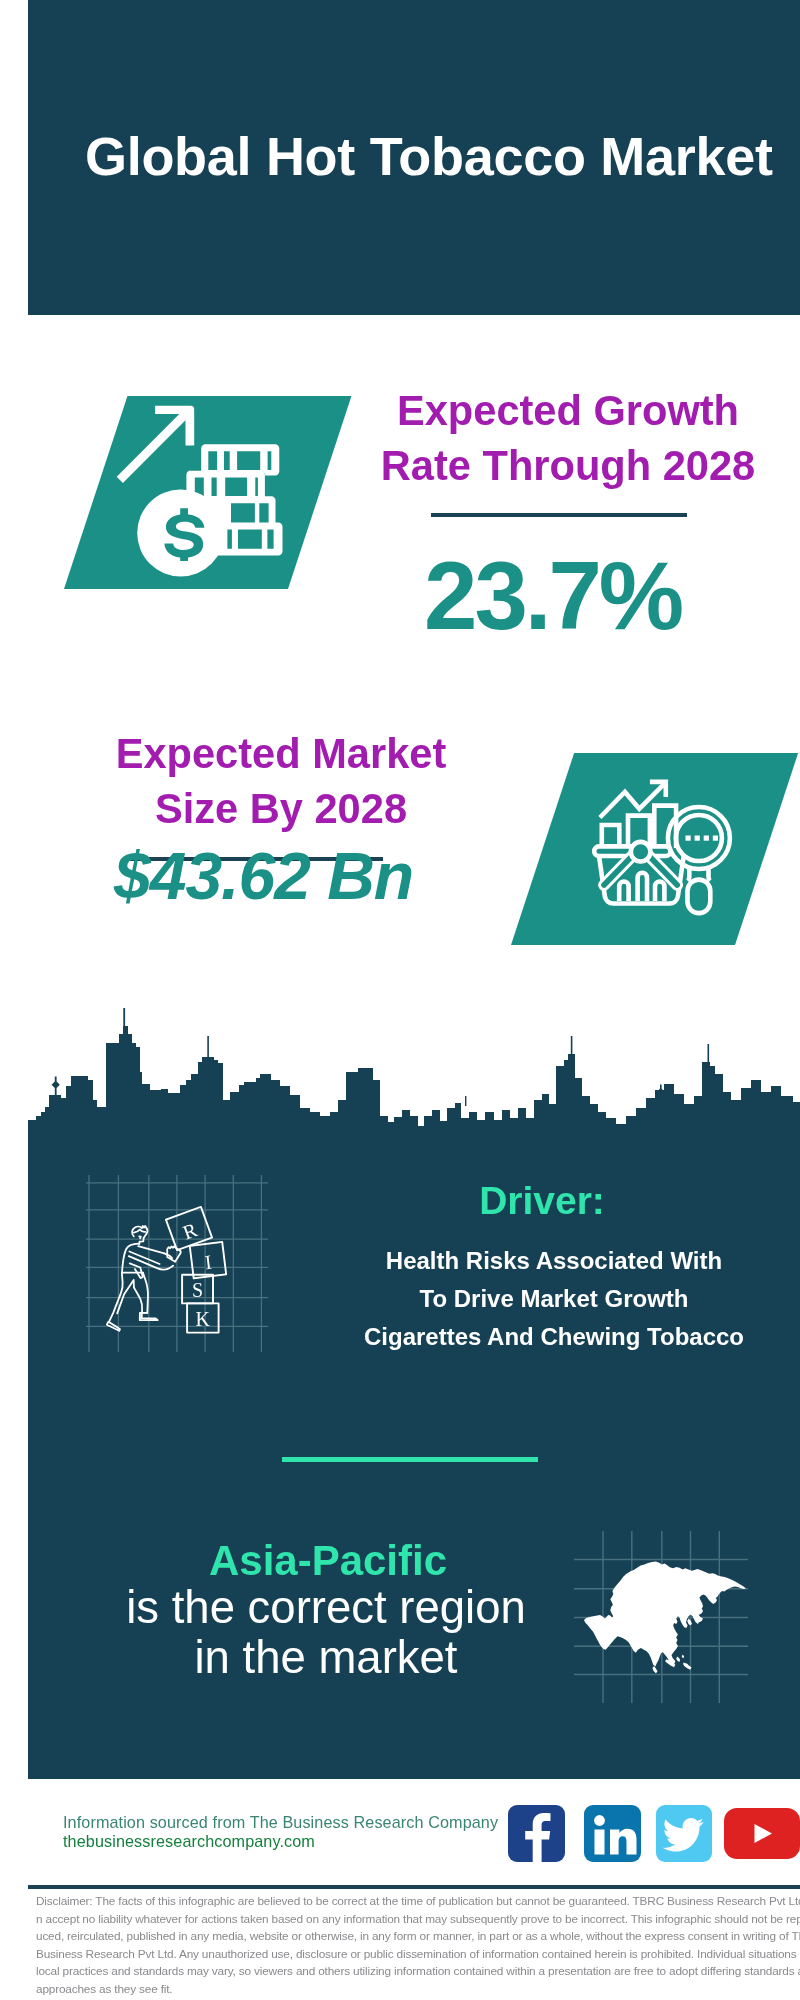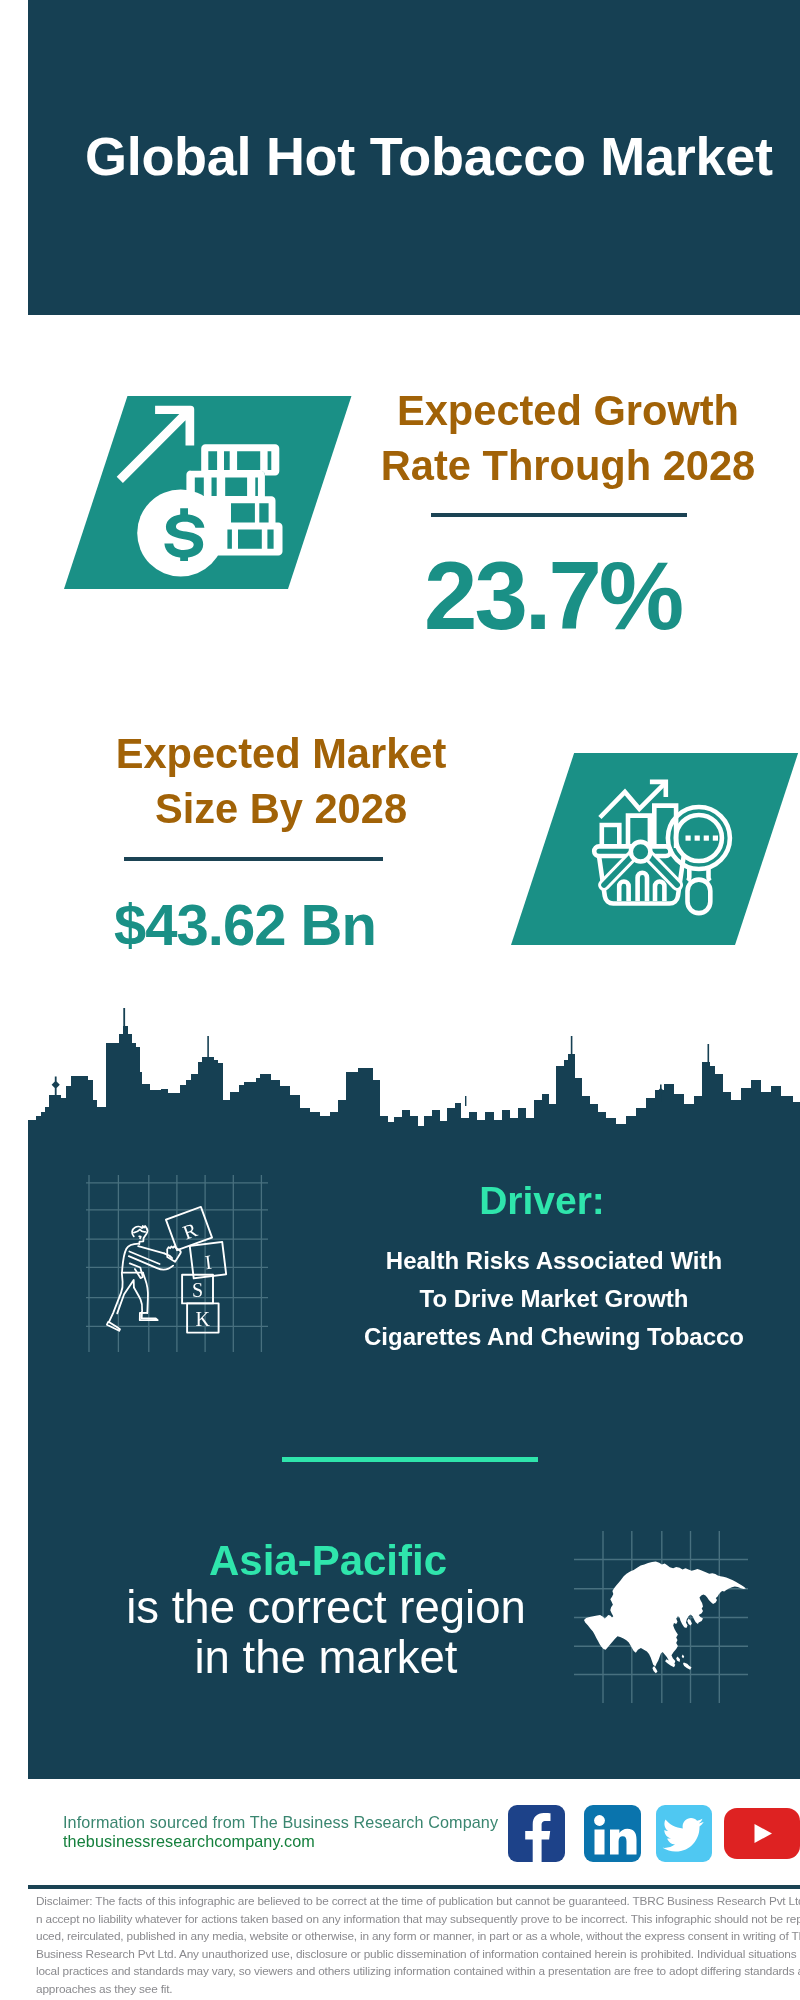--- a/index.html
+++ b/index.html
@@ -5,21 +5,21 @@
   html,body{margin:0;padding:0;}
   body{width:800px;height:2000px;background:#ffffff;font-family:"Liberation Sans",sans-serif;position:relative;overflow:hidden;}
   .page{position:relative;width:800px;height:2000px;background:#fff;overflow:hidden;margin-left:28px;}
 
   
   .header{position:absolute;left:0;top:0;width:800px;height:315px;background:#164053;}
   .header-title{position:absolute;left:57px;top:125px;font-size:54px;font-weight:bold;color:#fff;letter-spacing:-0.3px;white-space:nowrap;}
 
   
   .para{position:absolute;background:#1a9086;transform:skewX(-18.2deg);}
-  .stat-head{position:absolute;color:#a16207;font-size:41.6px;font-weight:bold;line-height:55px;text-align:center;white-space:nowrap;}
+  .stat-head{position:absolute;color:#a21caf;font-size:41.6px;font-weight:bold;line-height:55px;text-align:center;white-space:nowrap;}
   .rule{position:absolute;height:4px;background:#1b4354;}
   .stat-val{position:absolute;color:#1a9086;font-size:95px;font-weight:bold;white-space:nowrap;letter-spacing:-2px;}
 
   
   .darkband{position:absolute;left:0;top:1134px;width:800px;height:645px;background:#164053;}
   .skyline{position:absolute;left:0;top:1004px;width:800px;height:150px;}
 
   .driver-title{position:absolute;color:#2fe5ac;font-size:39px;font-weight:bold;text-align:center;white-space:nowrap;}
   .driver-body{position:absolute;color:#fff;font-size:24px;font-weight:bold;line-height:38px;text-align:center;white-space:nowrap;}
   .greenrule{position:absolute;height:4.5px;background:#2fe5ac;}
@@ -124,21 +124,21 @@
         <path d="M649.2 885.0 l-32.0 -33.0" stroke-width="5.6" stroke-linecap="round" stroke="#1a9086" fill="none"></path>
       </g>
       <circle cx="612.6" cy="851.7" r="9.8" fill="#1a9086"></circle>
     </g>
   </svg>
   <div class="stat-head" style="left:53px;top:726px;width:400px;">
     <div>Expected Market</div>
     <div>Size By 2028</div>
   </div>
   <div class="rule" style="left:96px;top:857px;width:259px;"></div>
-  <div class="stat-val" style="left:86px;top:891px;font-size:58px;letter-spacing:-1px;">$43.62 Bn</div>
+  <div class="stat-val" style="left:86px;top:838px;font-size:66px;letter-spacing:-1px;font-style:italic;">$43.62 Bn</div>
 
   <div class="darkband"></div>
   <svg class="skyline" viewBox="0 0 800 150" preserveAspectRatio="none">
     <g fill="#164053">
       <path d="M0,150 L0,116.0 L10,116.9 L20,117.8 L30,118.7 L40,119.6 L50,120.5 L60,121.3 L70,122.1 L80,122.9 L90,123.7 L100,124.5 L110,125.2 L120,125.9 L130,126.7 L140,127.3 L150,128.0 L160,128.7 L170,129.3 L180,129.9 L190,130.5 L200,131.1 L210,131.7 L220,132.2 L230,132.8 L240,133.3 L250,133.8 L260,134.2 L270,134.7 L280,135.1 L290,135.6 L300,136.0 L310,136.4 L320,136.7 L330,137.1 L340,137.4 L350,137.7 L360,138.0 L370,138.3 L380,138.5 L390,138.8 L400,139.0 L410,139.2 L420,139.4 L430,139.6 L440,139.7 L450,139.8 L460,139.9 L470,140.0 L480,140.1 L490,140.2 L500,140.2 L510,140.2 L520,140.2 L530,140.2 L540,140.2 L550,140.1 L560,140.1 L570,140.0 L580,139.9 L590,139.8 L600,139.6 L610,139.5 L620,139.3 L630,139.1 L640,138.9 L650,138.6 L660,138.4 L670,138.1 L680,137.8 L690,137.5 L700,137.2 L710,136.9 L720,136.5 L730,136.1 L740,135.7 L750,135.3 L760,134.9 L770,134.5 L780,134.0 L790,133.5 L800,133.0 L800,150 Z"></path>
       <path d="M0,150 L0,116.0 L8,116.0 L8,112.0 L13,112.0 L13,108.0 L17,108.0 L17,103.0 L21,103.0 L21,91.0 L33,91.0 L33,94.0 L38,94.0 L38,82.0 L43,82.0 L43,72.0 L60,72.0 L60,76.0 L65,76.0 L65,96.0 L69,96.0 L69,103.0 L78,103.0 L78,39.0 L91,39.0 L91,30.0 L95,30.0 L95,22.0 L100,22.0 L100,30.0 L104,30.0 L104,39.0 L108,39.0 L108,43.0 L112,43.0 L112,68.0 L114,68.0 L114,80.0 L122,80.0 L122,86.0 L133,86.0 L133,85.0 L140,85.0 L140,89.0 L152,89.0 L152,81.0 L158,81.0 L158,76.0 L163,76.0 L163,70.0 L170,70.0 L170,58.0 L174,58.0 L174,53.0 L186,53.0 L186,56.0 L190,56.0 L190,59.0 L195,59.0 L195,96.0 L202,96.0 L202,88.0 L211,88.0 L211,81.0 L216,81.0 L216,78.0 L228,78.0 L228,74.0 L232,74.0 L232,70.0 L243,70.0 L243,76.0 L252,76.0 L252,82.0 L262,82.0 L262,91.0 L272,91.0 L272,104.0 L282,104.0 L282,108.0 L292,108.0 L292,112.0 L302,112.0 L302,108.0 L310,108.0 L310,96.0 L318,96.0 L318,68.0 L330,68.0 L330,64.0 L345,64.0 L345,76.0 L352,76.0 L352,112.0 L360,112.0 L360,118.0 L366,118.0 L366,113.0 L374,113.0 L374,106.0 L382,106.0 L382,112.0 L390,112.0 L390,122.0 L396,122.0 L396,112.0 L404,112.0 L404,106.0 L412,106.0 L412,117.0 L419,117.0 L419,104.0 L427,104.0 L427,99.0 L433,99.0 L433,114.0 L441,114.0 L441,108.0 L449,108.0 L449,116.0 L457,116.0 L457,108.0 L466,108.0 L466,116.0 L474,116.0 L474,106.0 L482,106.0 L482,114.0 L490,114.0 L490,104.0 L498,104.0 L498,114.0 L506,114.0 L506,96.0 L514,96.0 L514,90.0 L521,90.0 L521,100.0 L528,100.0 L528,62.0 L536,62.0 L536,56.0 L540,56.0 L540,50.0 L547,50.0 L547,74.0 L554,74.0 L554,92.0 L562,92.0 L562,100.0 L570,100.0 L570,108.0 L578,108.0 L578,114.0 L588,114.0 L588,120.0 L598,120.0 L598,112.0 L608,112.0 L608,104.0 L618,104.0 L618,94.0 L627,94.0 L627,86.0 L636,86.0 L636,80.0 L646,80.0 L646,90.0 L656,90.0 L656,100.0 L666,100.0 L666,92.0 L674,92.0 L674,58.0 L682,58.0 L682,62.0 L687,62.0 L687,70.0 L695,70.0 L695,88.0 L703,88.0 L703,96.0 L713,96.0 L713,84.0 L723,84.0 L723,76.0 L733,76.0 L733,88.0 L743,88.0 L743,82.0 L753,82.0 L753,92.0 L765,92.0 L765,98.0 L775,98.0 L775,106.0 L785,106.0 L785,112.0 L793,112.0 L793,116.0 L800,116.0 L800,150 Z"></path>
       <path d="M26.8 92 l0 -8 -3.2 -3.2 3.2 -3.4 0 -5 1.8 0 0 5 3.2 3.4 -3.2 3.2 0 8 z"></path>
       <rect x="179.3" y="32" width="1.6" height="21"></rect>
       <rect x="542.8" y="32" width="1.6" height="18"></rect>
       <rect x="679.5" y="40" width="1.6" height="18"></rect>

